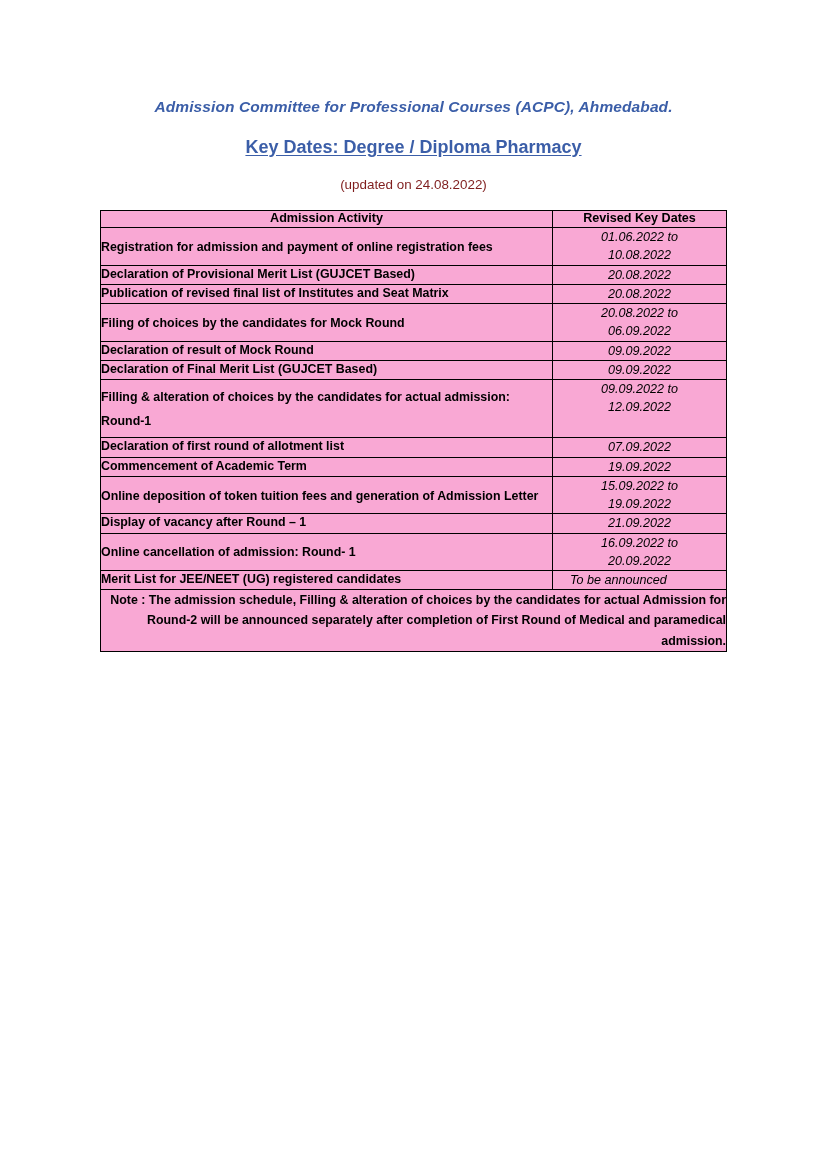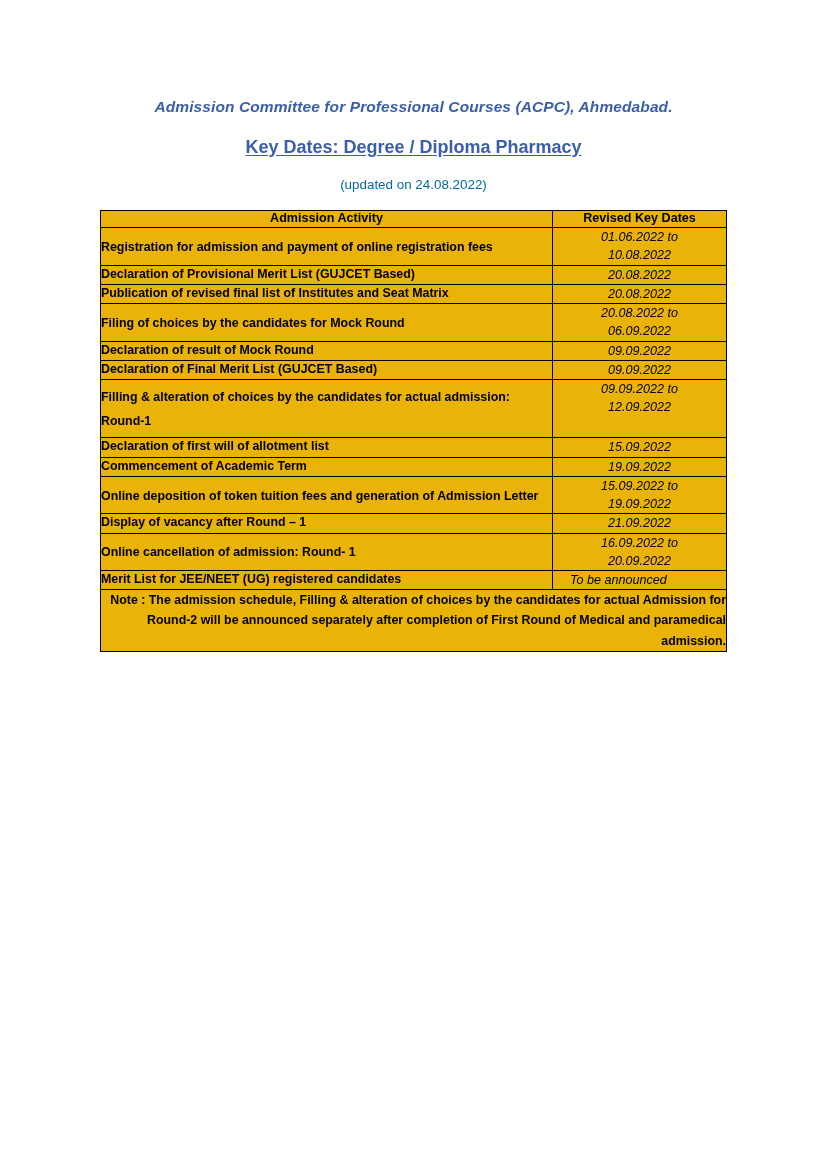--- a/index.html
+++ b/index.html
@@ -46,36 +46,36 @@
   }
   .doc-subtitle span {
     text-decoration: underline;
     text-underline-offset: 2px;
   }
   .doc-updated {
     margin: 0;
     padding-top: 19px;
     font-size: 13.4px;
     font-weight: normal;
-    color: #0369a1;
+    color: #7f1d1d;
     line-height: 1.2;
   }
 
   
   .table-wrap {
     margin: 0;
     padding-top: 17px;
     display: flex;
     justify-content: center;
   }
   table.key-dates {
     border-collapse: collapse;
     width: 626px;
     table-layout: fixed;
-    background: #eab308;
+    background: #f9a8d4;
   }
   table.key-dates col.c-activity { width: 452px; }
   table.key-dates col.c-dates    { width: 174px; }
 
   table.key-dates th,
   table.key-dates td {
     border: 1px solid #000000;
     padding: 0;
     vertical-align: top;
   }
@@ -196,23 +196,23 @@
             </td>
           </tr>
           <tr>
             <td class="activity tall">Filling &amp; alteration of choices by the candidates for actual admission: Round-1</td>
             <td class="dates">
               <span class="d-line">09.09.2022 to</span>
               <span class="d-line">12.09.2022</span>
             </td>
           </tr>
           <tr>
-            <td class="activity">Declaration of first will of allotment list</td>
-            <td class="dates mid">
-              <span class="d-line">15.09.2022</span>
+            <td class="activity">Declaration of first round of allotment list</td>
+            <td class="dates mid">
+              <span class="d-line">07.09.2022</span>
             </td>
           </tr>
           <tr>
             <td class="activity">Commencement of Academic Term</td>
             <td class="dates mid">
               <span class="d-line">19.09.2022</span>
             </td>
           </tr>
           <tr>
             <td class="activity tall">Online deposition of token tuition fees and generation of Admission Letter</td>

